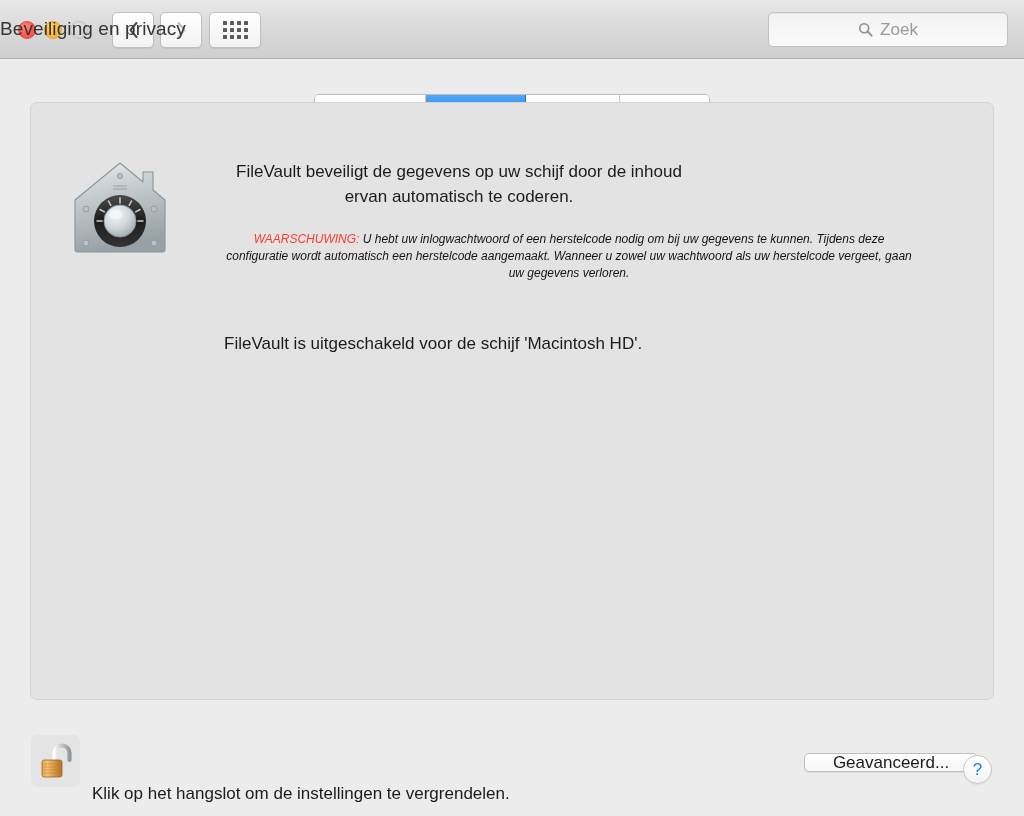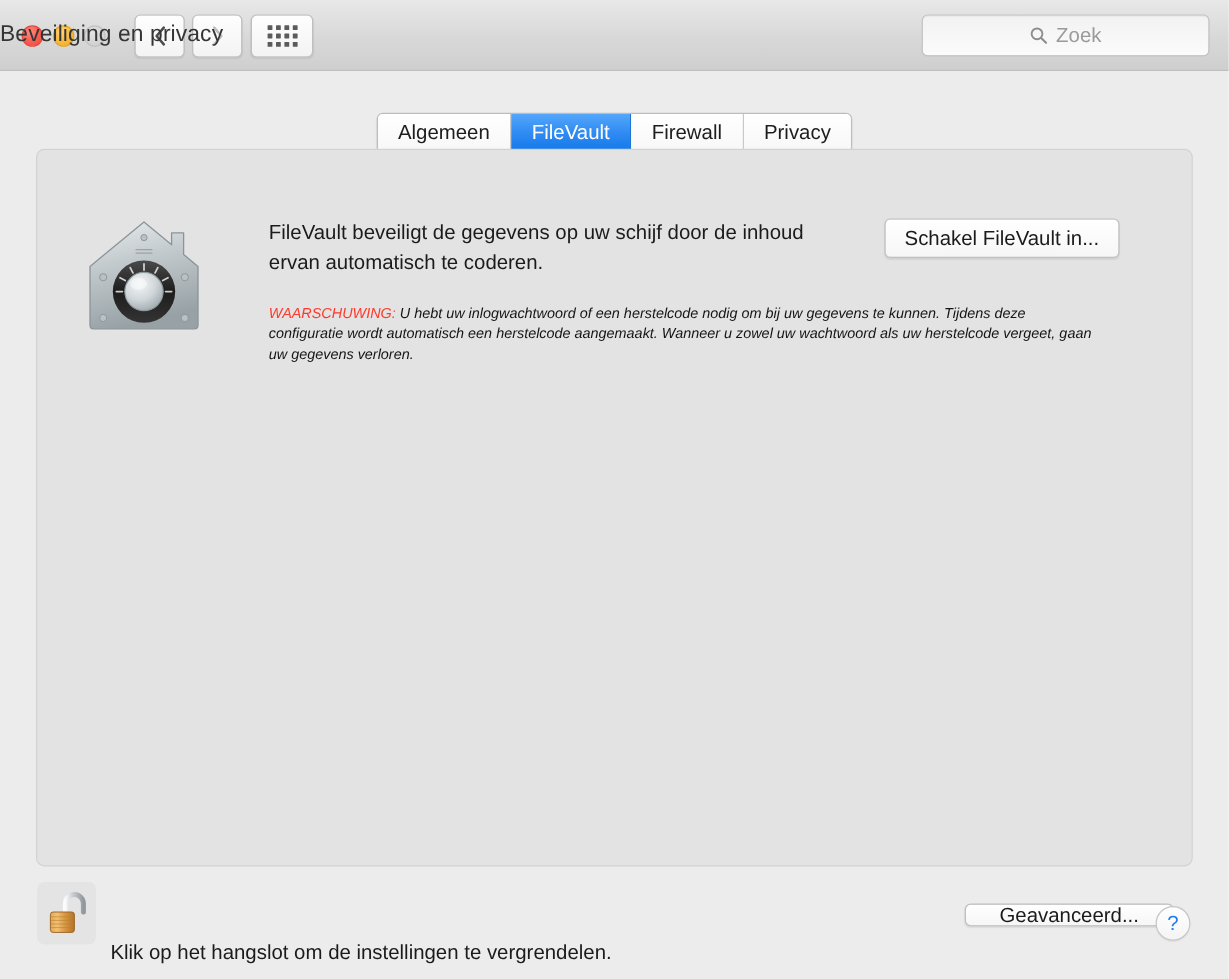--- a/index.html
+++ b/index.html
@@ -175,27 +175,28 @@
   .tab.selected {
     background: linear-gradient(to bottom, #53a6fa 0%, #2f8bf2 50%, #1177e8 100%);
     color: #ffffff;
     border-right-color: #1d76d6;
   }
 
   
   .panel {
     position: absolute;
     left: 30px;
-    top: 124px;
+    top: 102px;
     width: 964px;
     height: 598px;
     background: #e3e3e3;
     border: 1px solid #d2d2d2;
     border-radius: 7px;
     box-sizing: border-box;
+    text-align: center;
   }
 
   
   .fv-icon {
     position: absolute;
     left: 40px;
     top: 56px;
     width: 98px;
     height: 98px;
   }
@@ -428,24 +429,24 @@
       </g>
 
       <circle cx="49" cy="62" r="16" fill="url(#knob)" stroke="#8e999d" stroke-width="0.9"></circle>
       <ellipse cx="44.5" cy="55.5" rx="7" ry="5" fill="#ffffff" opacity="0.45"></ellipse>
     </svg>
 
     <div class="fv-body">
       <p class="fv-intro">FileVault beveiligt de gegevens op uw schijf door de inhoud ervan automatisch te coderen.</p>
     </div>
 
-    <div class="enable-btn">Schakel FileVault in...</div>
 
     <p class="fv-warning"><span class="warn-label">WAARSCHUWING:</span><span> U hebt uw inlogwachtwoord of een herstelcode nodig om bij uw gegevens te kunnen. Tijdens deze configuratie wordt automatisch een herstelcode aangemaakt. Wanneer u zowel uw wachtwoord als uw herstelcode vergeet, gaan uw gegevens verloren.</span></p>
 
+    <p class="fv-status">FileVault is uitgeschakeld voor de schijf 'Macintosh HD'.</p>
   </div>
 
   <div class="lock-btn">
     <svg width="34" height="40" viewBox="0 0 34 40">
       <defs>
         <linearGradient id="shackle" x1="0" y1="0" x2="1" y2="0">
           <stop offset="0%" stop-color="#fbfbfb"></stop>
           <stop offset="40%" stop-color="#c9cdd0"></stop>
           <stop offset="100%" stop-color="#9099a0"></stop>
         </linearGradient>

